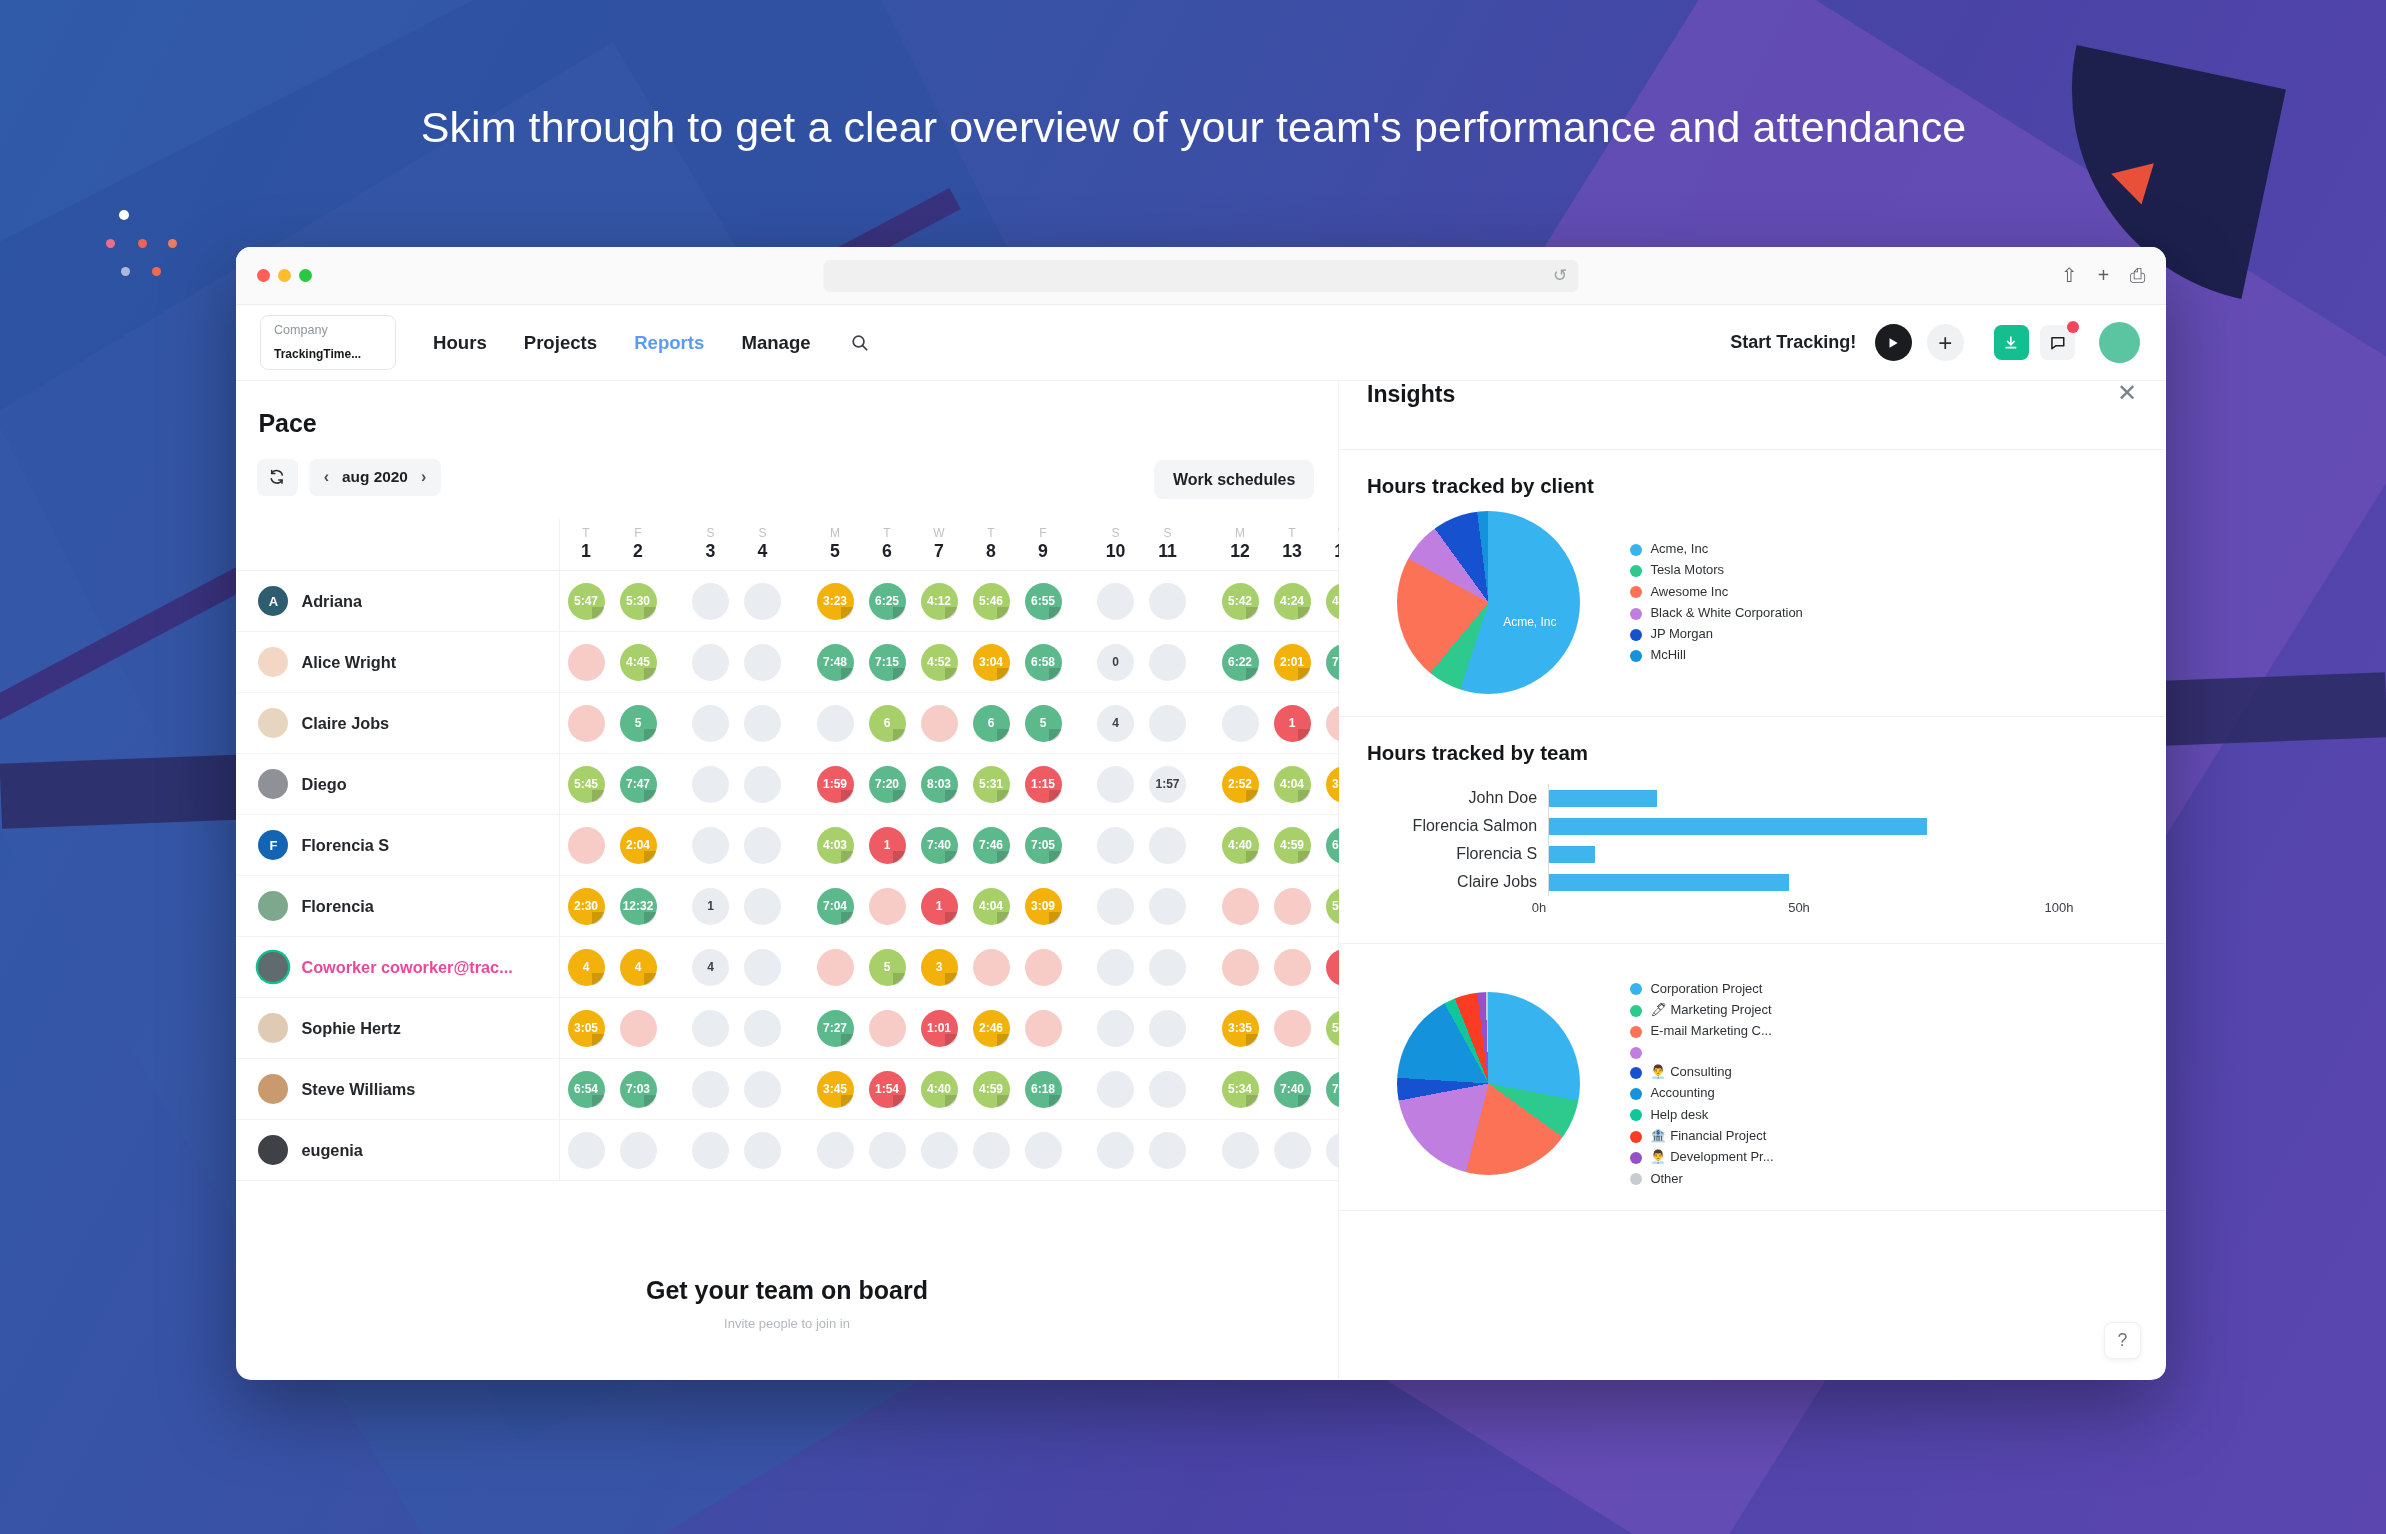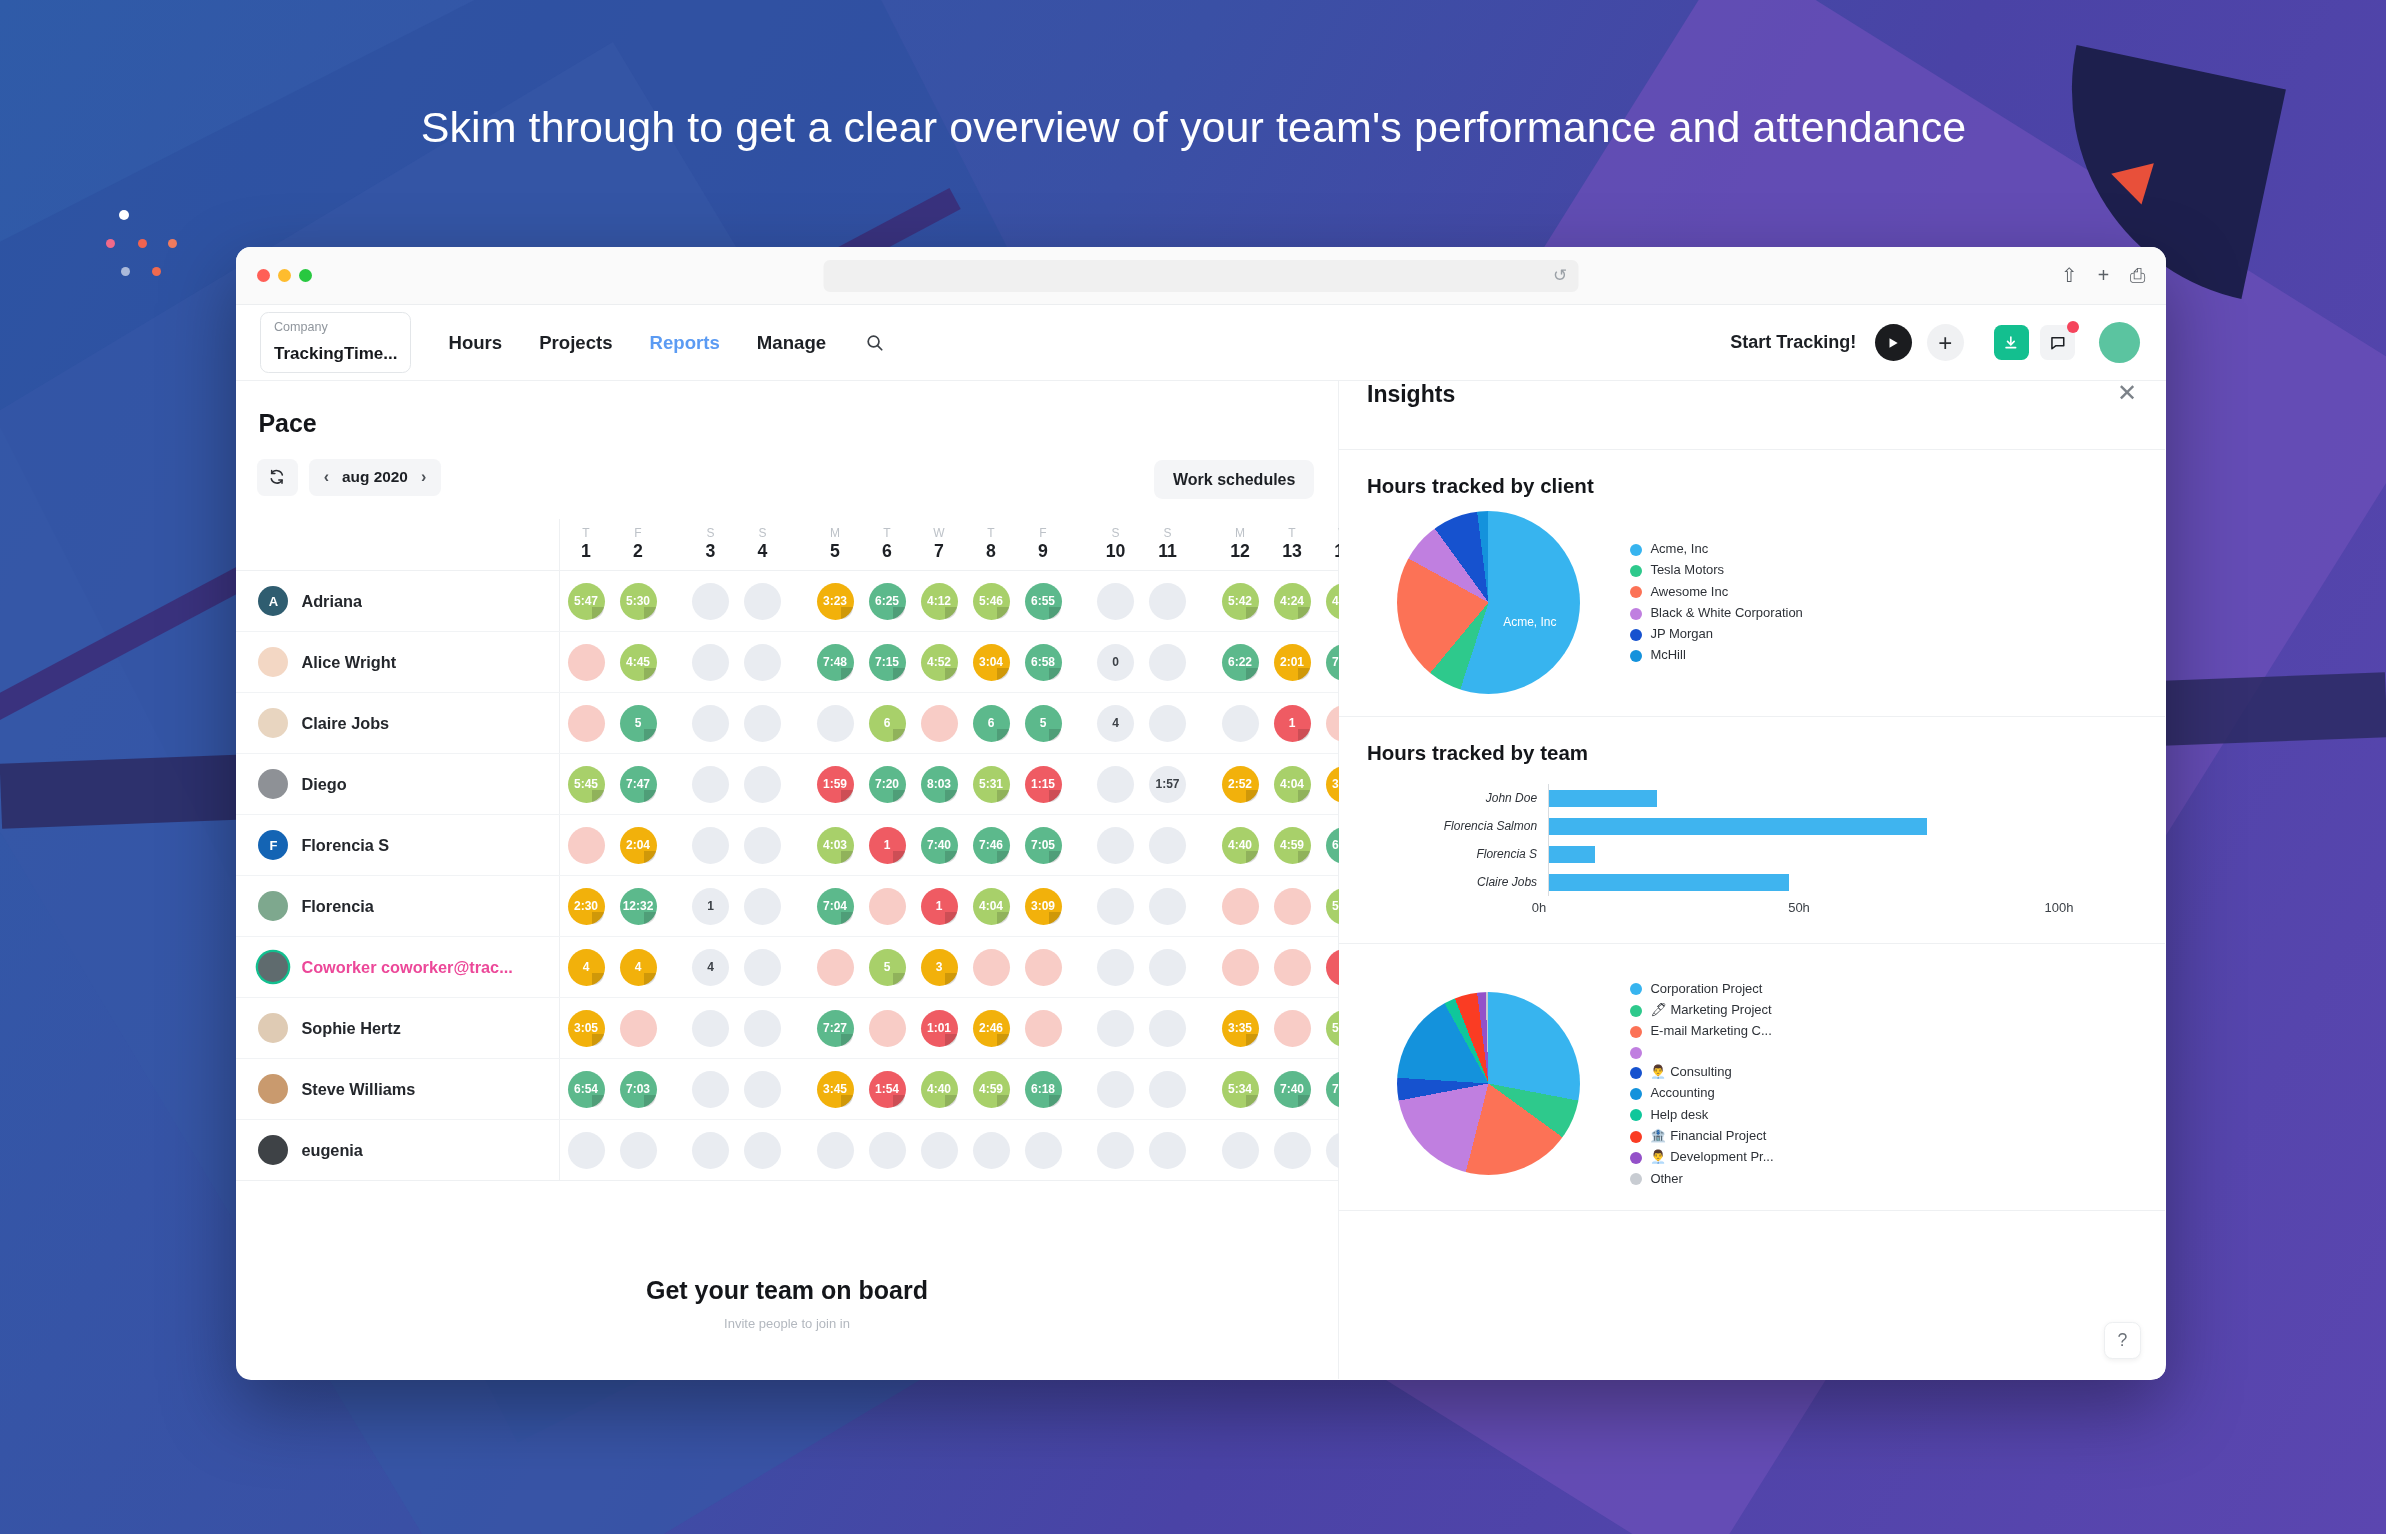--- a/index.html
+++ b/index.html
@@ -83,21 +83,21 @@
   
   #appbar {
     height: 76px; border-bottom: 0.9px solid #eef0f2;
     display: flex; align-items: center; padding: 0 26px 0 24px;
   }
   #company-chip {
     border: 0.9px solid #e3e6e9; border-radius: 8.4px; padding: 6.5px 13px 7.5px 13px;
     min-width: 136px;
   }
   #company-chip .lbl { font-size: 12.6px; color: #90969d; line-height: 1.25; }
-  #company-chip .val { font-size: 17px; font-weight: 700; color: #16181c; line-height: 1.2; margin-top: 8px; }
+  #company-chip .val { font-size: 12px; font-weight: 700; color: #16181c; line-height: 1.2; margin-top: 8px; }
   .navlink {
     font-size: 18.6px; font-weight: 700; color: #1d2025; margin-left: 37px;
     cursor: pointer;
   }
   .navlink.active { color: #5b9bf3; }
   #nav-search { margin-left: 39px; color:#4b5056; display:flex; align-items:center; }
   #appbar-right { margin-left: auto; display: flex; align-items: center; gap: 0; }
   #start-tracking { font-size: 18px; font-weight: 700; color: #1d2025; margin-right: 18.6px; }
   .rb { width: 37px; height: 37px; border-radius: 50%; display:flex; align-items:center; justify-content:center; }
   .rb.play { background:#1b1c1f; color:#fff; margin-right: 15px; }
@@ -194,21 +194,21 @@
     position: absolute; color:#fff; font-size: 12px;
     left: 58%; top: 57%; white-space: nowrap;
   }
   .legend { margin-left: 50px; display:flex; flex-direction:column; gap: 4.7px; }
   .lg { display:flex; align-items:flex-start; gap: 8.4px; font-size: 13px; color:#2e3238; line-height: 1.28; max-width: 186px; }
   .lg .sw { width: 12px; height: 12px; border-radius: 50%; flex:none; margin-top: 2.8px; }
 
   
   #barchart { margin-top: 18.6px; padding-left: 9.3px; }
   .barrow { display:flex; align-items:center; height: 28px; }
-  .barlbl { width: 172px; text-align: right; font-size: 12px; color:#2e3238; padding-right: 11.2px; font-style: italic; }
+  .barlbl { width: 172px; text-align: right; font-size: 16px; color:#2e3238; padding-right: 11.2px; }
   .bartrack { flex: 1; height: 100%; position: relative; border-left: 0.9px solid #d8dce0; }
   .barfill { position:absolute; left:0; top: 5.6px; height: 17px; background:#3fb4ef; }
   #baraxis { display:flex; margin-top: 3.7px; }
   #baraxis .sp { width: 172px; }
   #baraxis .ax { flex:1; position: relative; height: 20.5px; font-size: 13px; color:#3c4147; }
   #baraxis .ax span { position:absolute; transform: translateX(-50%); }
 
   #help-btn {
     position: absolute; right: 24px; bottom: 20.5px; width: 37px; height: 37px;
     border-radius: 8.4px; background:#fff; border: 0.9px solid #edeff1;

